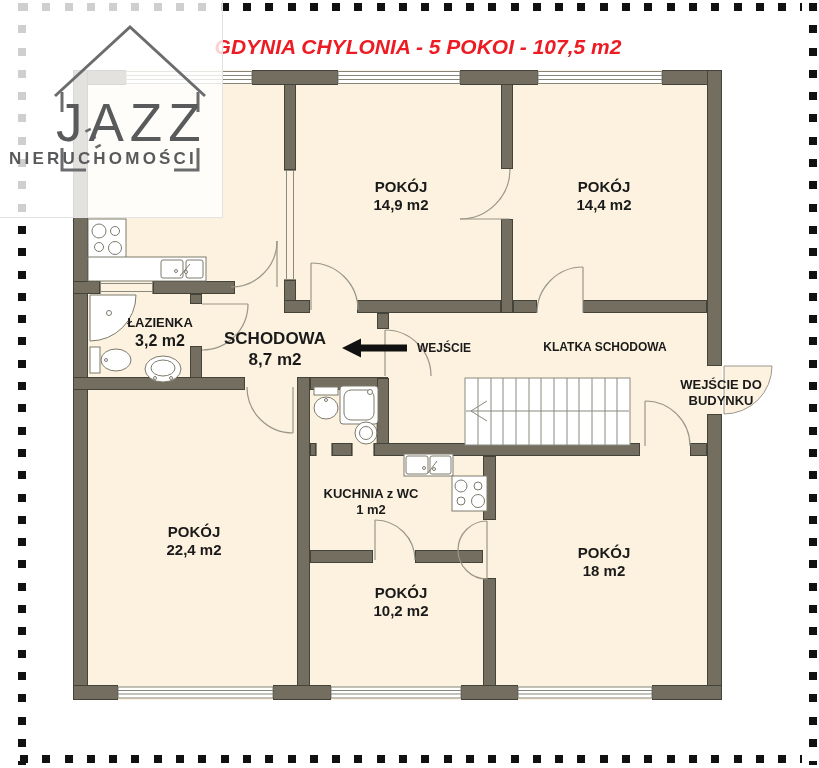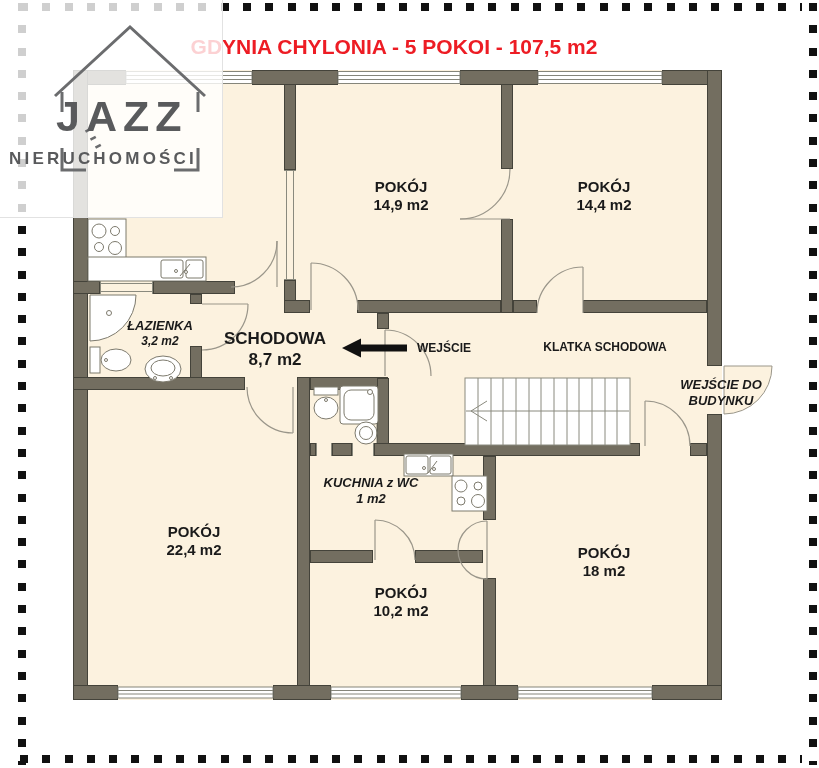--- a/index.html
+++ b/index.html
@@ -9,30 +9,30 @@
           background:repeating-linear-gradient(90deg,#111 0 8px,transparent 8px 22.3px);}
   .dots-v{position:absolute;width:8px;
           background:repeating-linear-gradient(180deg,#111 0 8px,transparent 8px 22.3px);}
   .floor{position:absolute;background:var(--floor,#fcf2df);z-index:1;}
   .w{position:absolute;background:var(--wall,#736e60);border:1px solid #44433a;
      box-sizing:border-box;z-index:2;}
   #plan-svg{position:absolute;left:0;top:0;z-index:3;pointer-events:none;}
   .room-label{position:absolute;z-index:4;transform:translate(-50%,-50%);
               text-align:center;color:#1a1a1a;font-weight:bold;white-space:nowrap;
               line-height:1.22;font-size:15px;}
-  .room-label .sm{font-size:12px;} .lbl-13{font-size:13px;font-style:italic;} .lbl-16{font-size:12px;} .lbl-17{font-size:17px;}
-  #title{position:absolute;left:394px;top:47px;transform:translate(-50%,-50%);
+  .room-label .sm{font-size:16px;} .lbl-13{font-size:13px;} .lbl-16{font-size:12px;} .lbl-17{font-size:17px;}
+  #title{position:absolute;left:418px;top:47px;transform:translate(-50%,-50%);
          z-index:2;color:var(--title-red,#ed1c24);font-weight:bold;font-size:21px;
-         white-space:nowrap;}
+         white-space:nowrap;font-style:italic;}
   #logo-box{position:absolute;left:0;top:0;width:222px;height:217px;z-index:5;
             background:rgba(255,255,255,0.8);border-right:1px solid #e2e2e2;
             border-bottom:1px solid #e2e2e2;}
   #logo-art{position:absolute;left:0;top:0;z-index:6;pointer-events:none;}
   #logo-jazz{position:absolute;left:56px;top:92px;z-index:7;color:var(--logo-gray,#595a5c);
-             font-size:43px;letter-spacing:6px;font-weight:bold;}
+             font-size:53px;letter-spacing:6px;font-weight:normal;}
   #logo-sub{position:absolute;left:9px;top:149px;z-index:7;color:var(--logo-gray,#595a5c);
             font-size:17px;letter-spacing:3.2px;white-space:nowrap;font-weight:bold;}
 </style>
 </head>
 <body>
 
 <div id="canvas">
 
   <div class="dots-h" style="left:20px;top:3px;width:782px;"></div>
   <div class="dots-h" style="left:20px;top:755px;width:782px;"></div>
@@ -251,21 +251,21 @@
     <div class="sm">3,2 m2</div>
   </div>
   <div class="room-label lbl-17" style="left:275px;top:350px;">
     <div>SCHODOWA</div>
     <div>8,7 m2</div>
   </div>
   <div class="room-label" style="left:194px;top:541px;">
     <div>POKÓJ</div>
     <div>22,4 m2</div>
   </div>
-  <div class="room-label lbl-13" style="left:371px;top:491px;">
+  <div class="room-label lbl-13" style="left:371px;top:502px;">
     <div>KUCHNIA z WC</div>
     <div>1 m2</div>
   </div>
   <div class="room-label" style="left:401px;top:602px;">
     <div>POKÓJ</div>
     <div>10,2 m2</div>
   </div>
   <div class="room-label" style="left:604px;top:562px;">
     <div>POKÓJ</div>
     <div>18 m2</div>

